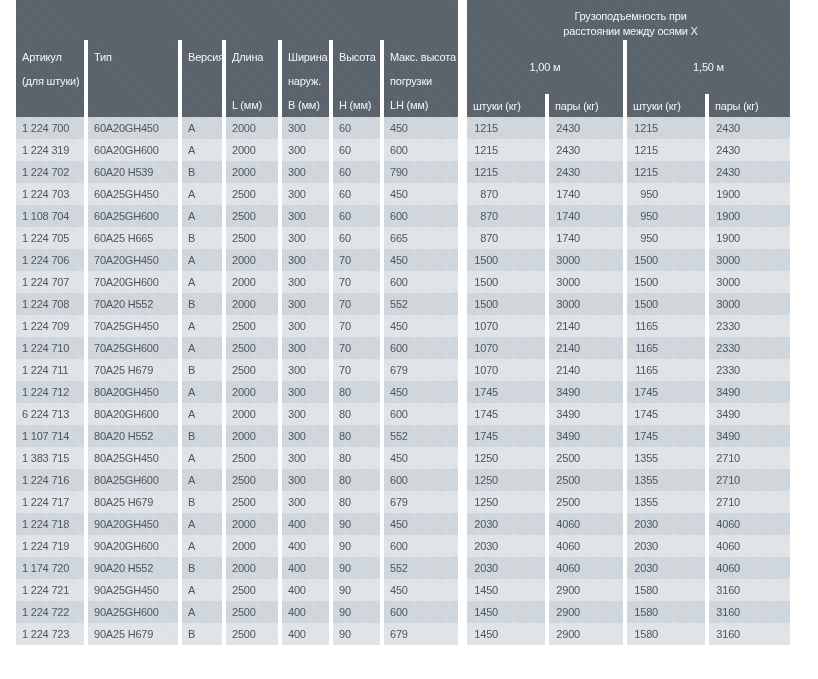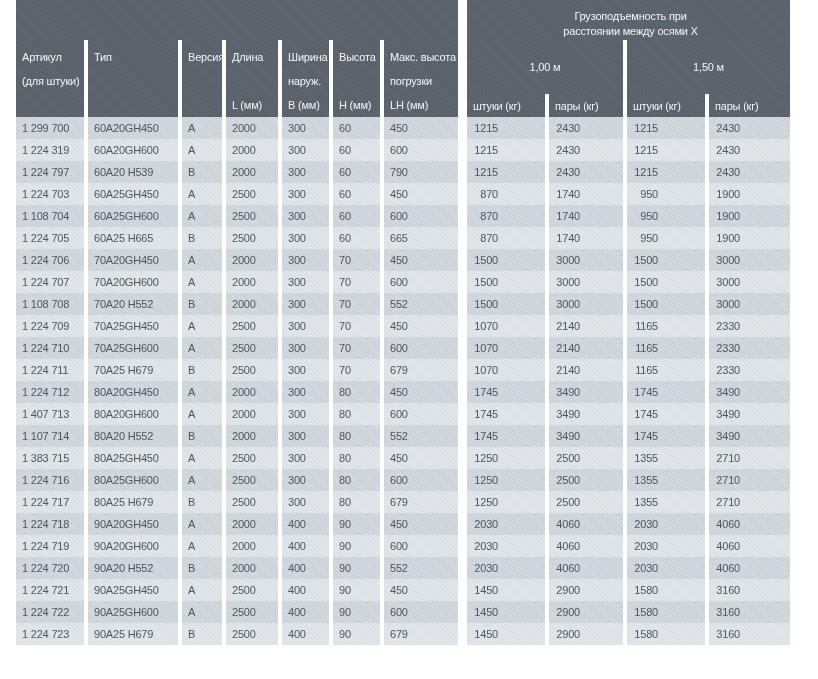--- a/index.html
+++ b/index.html
@@ -114,21 +114,21 @@
       </tr>
       <tr>
         <th class="hsub">штуки (кг)</th>
         <th class="hsub">пары (кг)</th>
         <th class="hsub">штуки (кг)</th>
         <th class="hsub">пары (кг)</th>
       </tr>
     </thead>
     <tbody>
         <tr class="dark">
-          <td>1 299 700</td>
+          <td>1 224 700</td>
           <td>60A20GH450</td>
           <td>A</td>
           <td>2000</td>
           <td>300</td>
           <td>60</td>
           <td>450</td>
           <td class="spacer"></td>
           <td><span class="num">1215</span></td>
           <td><span class="num">2430</span></td>
           <td><span class="num">1215</span></td>
@@ -142,21 +142,21 @@
           <td>300</td>
           <td>60</td>
           <td>600</td>
           <td class="spacer"></td>
           <td><span class="num">1215</span></td>
           <td><span class="num">2430</span></td>
           <td><span class="num">1215</span></td>
           <td><span class="num">2430</span></td>
         </tr>
         <tr class="dark">
-          <td>1 224 797</td>
+          <td>1 224 702</td>
           <td>60A20 H539</td>
           <td>B</td>
           <td>2000</td>
           <td>300</td>
           <td>60</td>
           <td>790</td>
           <td class="spacer"></td>
           <td><span class="num">1215</span></td>
           <td><span class="num">2430</span></td>
           <td><span class="num">1215</span></td>
@@ -226,21 +226,21 @@
           <td>300</td>
           <td>70</td>
           <td>600</td>
           <td class="spacer"></td>
           <td><span class="num">1500</span></td>
           <td><span class="num">3000</span></td>
           <td><span class="num">1500</span></td>
           <td><span class="num">3000</span></td>
         </tr>
         <tr class="dark">
-          <td>1 108 708</td>
+          <td>1 224 708</td>
           <td>70A20 H552</td>
           <td>B</td>
           <td>2000</td>
           <td>300</td>
           <td>70</td>
           <td>552</td>
           <td class="spacer"></td>
           <td><span class="num">1500</span></td>
           <td><span class="num">3000</span></td>
           <td><span class="num">1500</span></td>
@@ -296,21 +296,21 @@
           <td>300</td>
           <td>80</td>
           <td>450</td>
           <td class="spacer"></td>
           <td><span class="num">1745</span></td>
           <td><span class="num">3490</span></td>
           <td><span class="num">1745</span></td>
           <td><span class="num">3490</span></td>
         </tr>
         <tr class="light">
-          <td>1 407 713</td>
+          <td>6 224 713</td>
           <td>80A20GH600</td>
           <td>A</td>
           <td>2000</td>
           <td>300</td>
           <td>80</td>
           <td>600</td>
           <td class="spacer"></td>
           <td><span class="num">1745</span></td>
           <td><span class="num">3490</span></td>
           <td><span class="num">1745</span></td>
@@ -394,21 +394,21 @@
           <td>400</td>
           <td>90</td>
           <td>600</td>
           <td class="spacer"></td>
           <td><span class="num">2030</span></td>
           <td><span class="num">4060</span></td>
           <td><span class="num">2030</span></td>
           <td><span class="num">4060</span></td>
         </tr>
         <tr class="dark">
-          <td>1 224 720</td>
+          <td>1 174 720</td>
           <td>90A20 H552</td>
           <td>B</td>
           <td>2000</td>
           <td>400</td>
           <td>90</td>
           <td>552</td>
           <td class="spacer"></td>
           <td><span class="num">2030</span></td>
           <td><span class="num">4060</span></td>
           <td><span class="num">2030</span></td>

